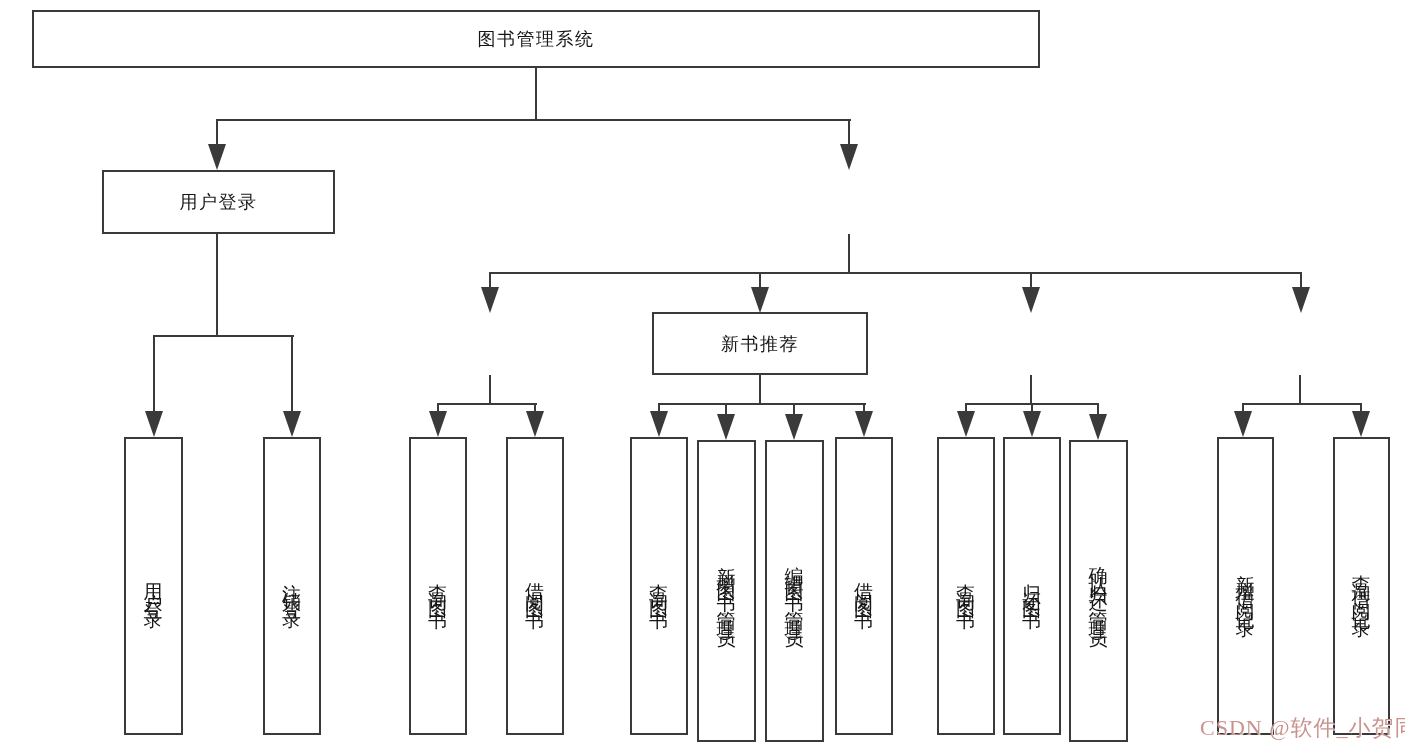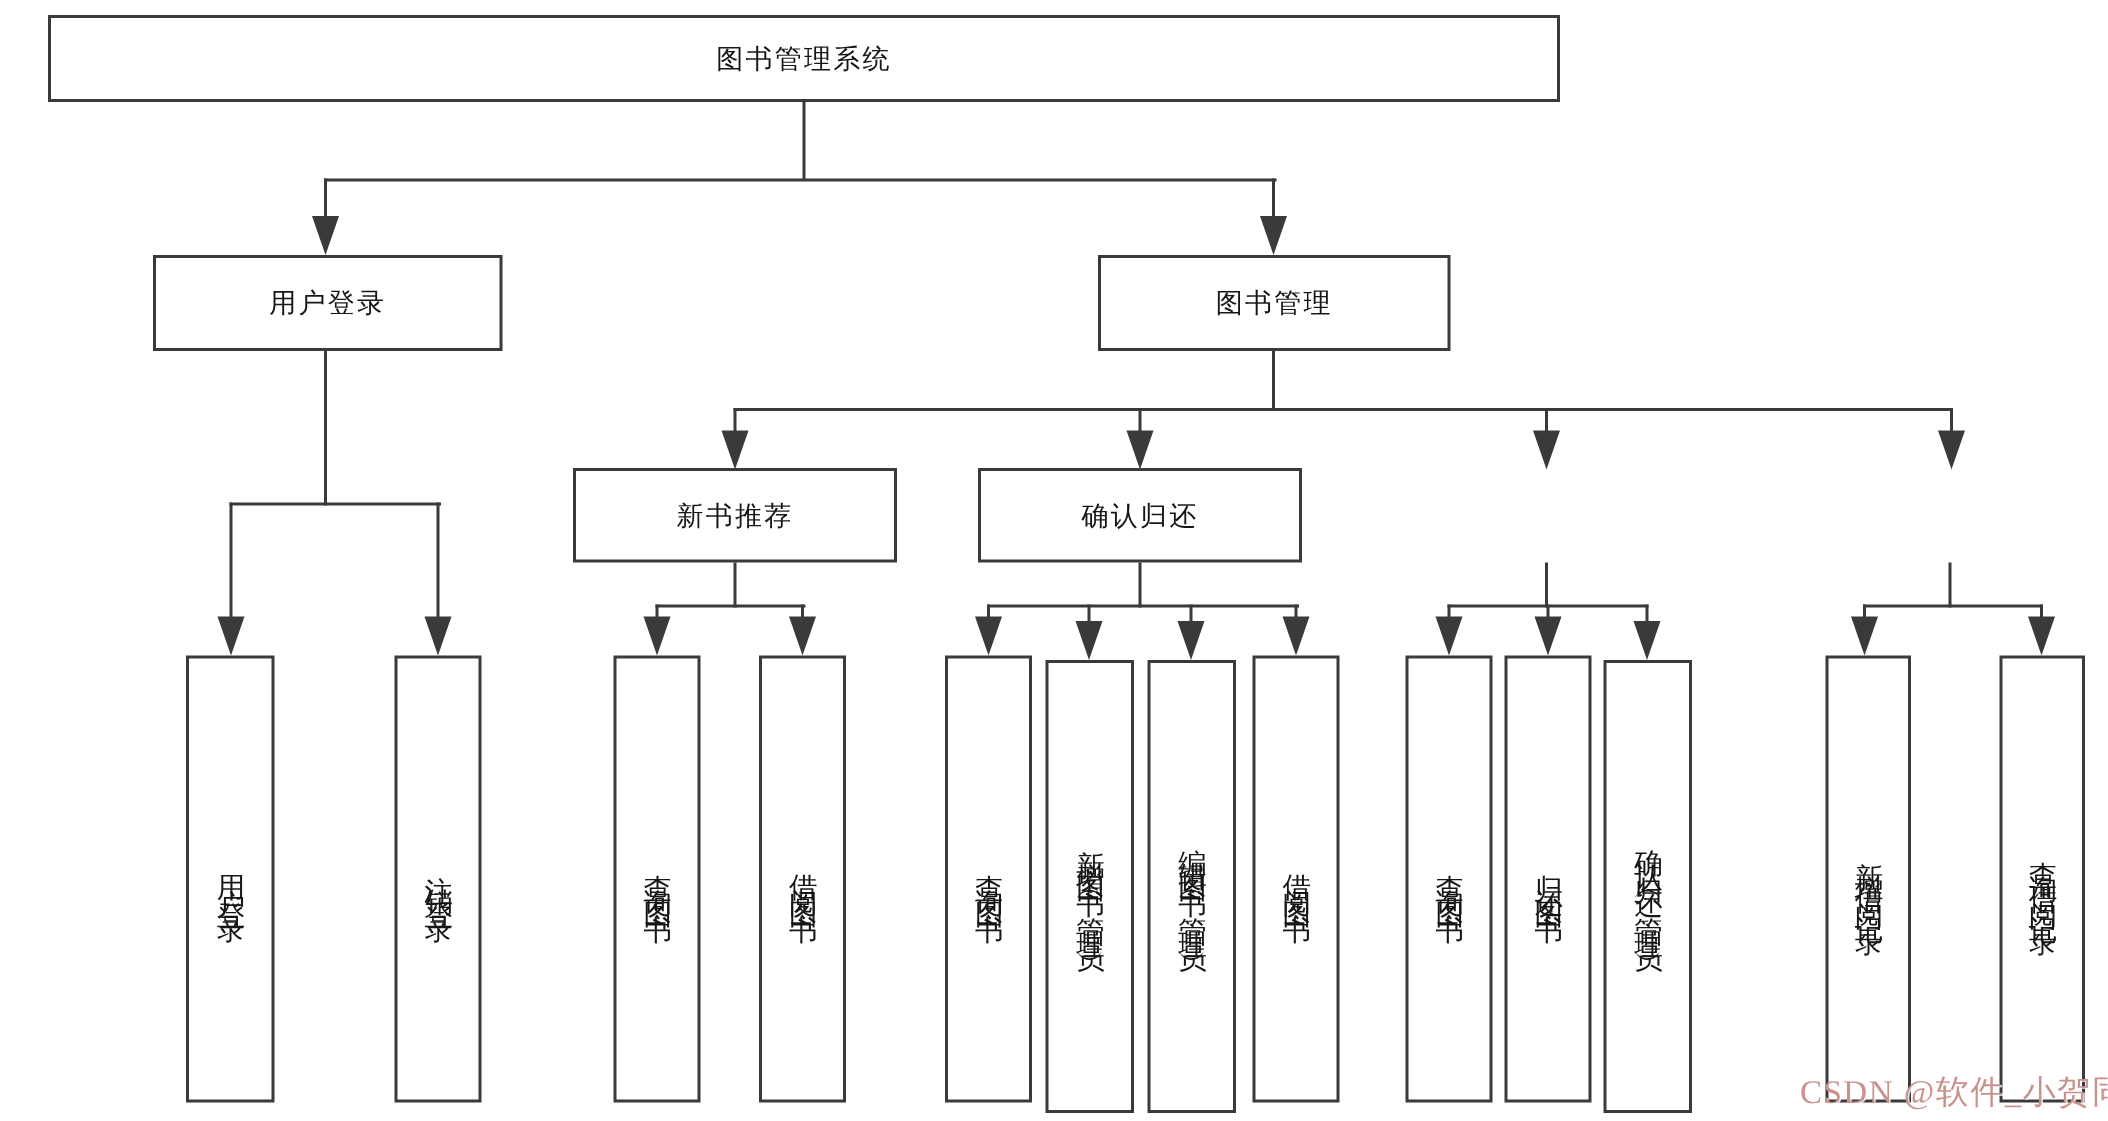--- a/index.html
+++ b/index.html
@@ -50,47 +50,41 @@
   <div class="vline" style="left:515px;top:68px;height:52px"></div>
   <div class="hline" style="left:196px;top:119px;width:635px"></div>
   <div class="vline" style="left:196px;top:119px;height:29px"></div>
   <div class="vline" style="left:828px;top:119px;height:29px"></div>
   <div class="arrow" style="left:188px;top:144px"></div>
   <div class="arrow" style="left:820px;top:144px"></div>
 
   <div class="box h" style="left:82px;top:170px;width:233px;height:64px">
     <span>用户登录</span>
   </div>
-  <div class="box h" style="left:712px;top:170px;width:235px;height:64px">
-    <span>图书管理</span>
-  </div>
 
   <div class="vline" style="left:196px;top:234px;height:103px"></div>
   <div class="hline" style="left:133px;top:335px;width:141px"></div>
   <div class="vline" style="left:133px;top:335px;height:78px"></div>
   <div class="vline" style="left:271px;top:335px;height:78px"></div>
   <div class="arrow" style="left:125px;top:411px"></div>
   <div class="arrow" style="left:263px;top:411px"></div>
 
   <div class="vline" style="left:828px;top:234px;height:40px"></div>
   <div class="hline" style="left:469px;top:272px;width:813px"></div>
   <div class="vline" style="left:469px;top:272px;height:18px"></div>
   <div class="vline" style="left:739px;top:272px;height:18px"></div>
   <div class="vline" style="left:1010px;top:272px;height:18px"></div>
   <div class="vline" style="left:1280px;top:272px;height:18px"></div>
   <div class="arrow" style="left:461px;top:287px"></div>
   <div class="arrow" style="left:731px;top:287px"></div>
   <div class="arrow" style="left:1002px;top:287px"></div>
   <div class="arrow" style="left:1272px;top:287px"></div>
 
-  <div class="box h" style="left:362px;top:312px;width:216px;height:63px">
+  <div class="box h" style="left:632px;top:312px;width:216px;height:63px">
     <span>新书推荐</span>
-  </div>
-  <div class="box h" style="left:632px;top:312px;width:216px;height:63px">
-    <span>确认归还</span>
   </div>
 
   <div class="vline" style="left:469px;top:375px;height:30px"></div>
   <div class="hline" style="left:417px;top:403px;width:100px"></div>
   <div class="vline" style="left:417px;top:403px;height:12px"></div>
   <div class="vline" style="left:514px;top:403px;height:12px"></div>
   <div class="arrow" style="left:409px;top:411px"></div>
   <div class="arrow" style="left:506px;top:411px"></div>
 
   <div class="vline" style="left:739px;top:375px;height:30px"></div>

